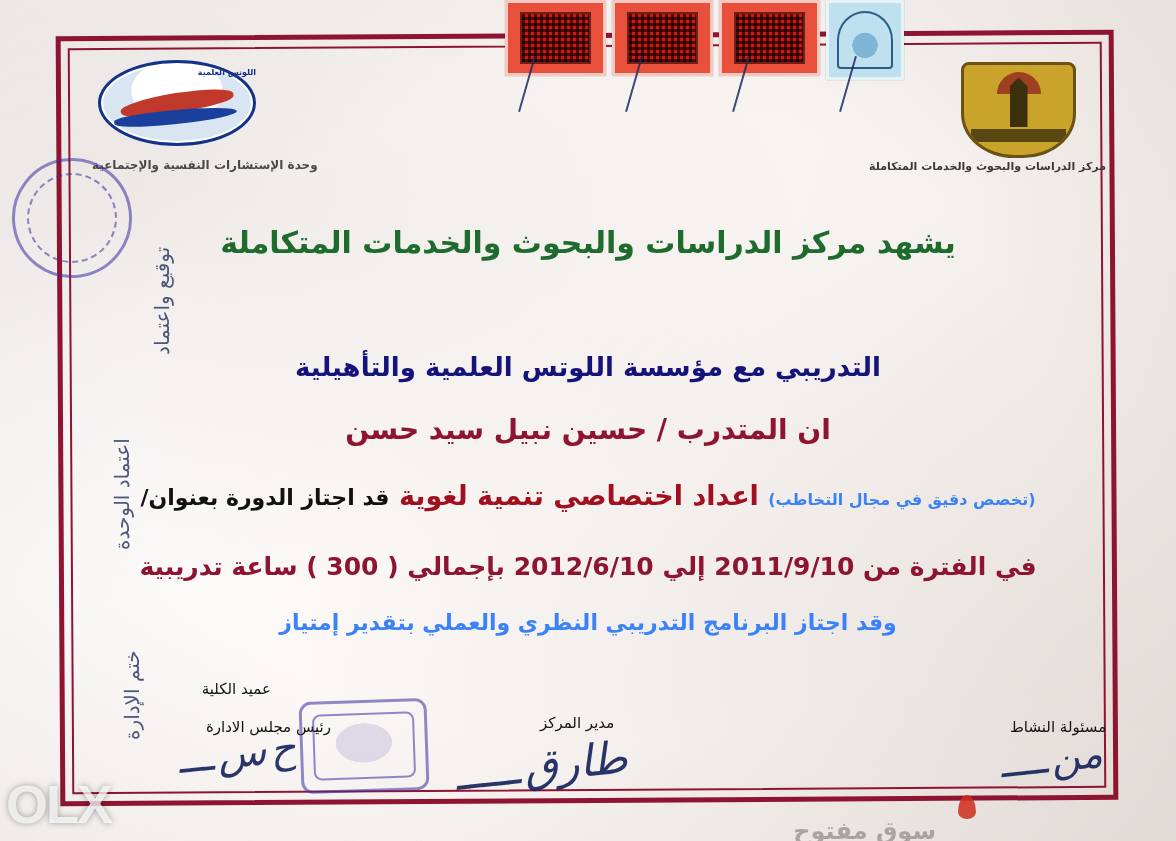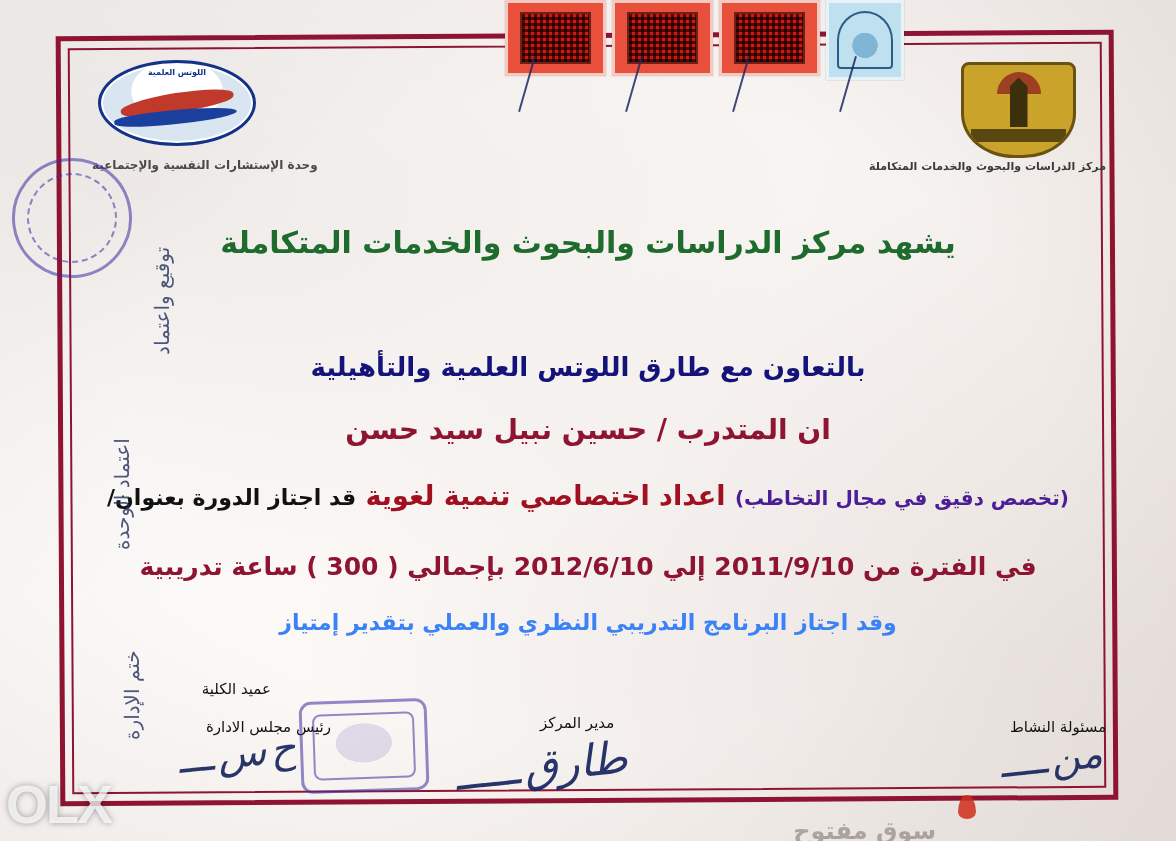--- a/index.html
+++ b/index.html
@@ -142,21 +142,20 @@
     width: 78%;
     height: 16%;
     background: #1b3f9c;
     border-radius: 40% 60% 50% 50%;
     transform: rotate(-6deg);
   }
   #logo-left .top-text {
     position: absolute;
     top: 9%;
     width: 100%;
-    text-align: center;
     font-size: 8px;
     color: #14328a;
     font-weight: bold;
   }
 
   #logo-right {
     position: absolute;
     right: 100px;
     top: 62px;
     width: 115px;
@@ -258,22 +257,22 @@
   #line-course {
     top: 480px;
     font-size: 27px;
     color: #a01020;
   }
   #line-course .prefix {
     color: #111111;
     font-size: 22px;
   }
   #line-course .suffix {
-    color: #4c1d95;
-    font-size: 20px;
+    color: #3b82f6;
+    font-size: 16px;
   }
   #line-period {
     top: 552px;
     font-size: 25px;
     color: #8e1431;
   }
   #line-grade {
     top: 610px;
     font-size: 22px;
     color: #3b82f6;
@@ -432,21 +431,21 @@
     <div class="shield">
       <div class="sun"></div>
       <div class="obelisk"></div>
       <div class="base-band"></div>
     </div>
   </div>
   <div class="logo-caption" id="logo-right-caption">مركز الدراسات والبحوث والخدمات المتكاملة</div>
 
 
   <div class="body-line" id="line-center-name">يشهد مركز الدراسات والبحوث والخدمات المتكاملة</div>
-  <div class="body-line" id="line-coop">بالتعاون مع طارق اللوتس العلمية والتأهيلية</div>
+  <div class="body-line" id="line-coop">التدريبي مع مؤسسة اللوتس العلمية والتأهيلية</div>
   <div class="body-line" id="line-trainee">ان المتدرب /  حسين نبيل سيد حسن</div>
 
   <div class="body-line" id="line-course">
     <span class="suffix">(تخصص دقيق في مجال التخاطب)</span>
     <span>اعداد اختصاصي تنمية لغوية</span>
     <span class="prefix">قد اجتاز الدورة بعنوان/</span>
   </div>
 
   <div class="body-line" id="line-period">في الفترة من 2011/9/10 إلي 2012/6/10  بإجمالي ( 300 ) ساعة تدريبية</div>
   <div class="body-line" id="line-grade">وقد اجتاز البرنامج التدريبي النظري والعملي بتقدير إمتياز</div>

